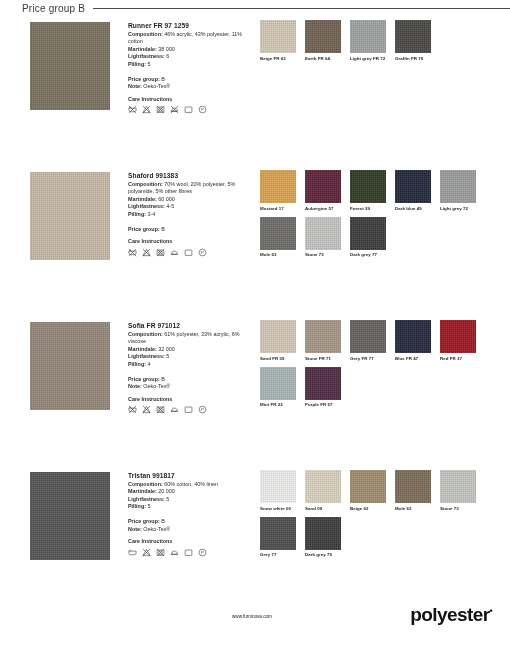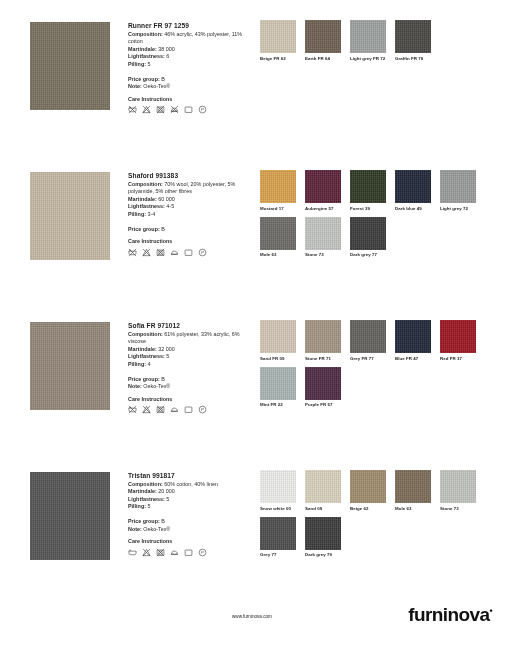--- a/index.html
+++ b/index.html
@@ -107,20 +107,24 @@
     font-size: 19px; font-weight: bold;
     letter-spacing: -0.6px; color: #111;
   }
   .logo sup { font-size: 9px; vertical-align: super; }
 </style>
 </head>
 <body>
 
 <div class="page">
 
+  <div class="header">
+    <div class="header-title">Price group B</div>
+    <div class="header-rule"></div>
+  </div>
 
   <div class="products" id="products">
       <div class="product">
         <div class="main-swatch" style="background: rgb(121, 112, 95);">
           <span class="tex"></span>
         </div>
         <div class="info">
           <div class="p-name">Runner FR 97 1259</div>
           <div class="spec"><b>Composition:</b> <span>46% acrylic, 43% polyester, 11% cotton</span></div>
           <div class="spec"><b>Martindale:</b> <span>38 000</span></div>
@@ -513,17 +517,17 @@
             </div>
             <div class="color-label">Dark grey 79</div>
           </div>
         </div>
       </div>
     </div>
 
   <div class="footer">
     <div class="footer-url">www.furninova.com</div>
     <div class="logo">
-      <span>furninova</span><sup>•</sup>
+      <span>polyester</span><sup>•</sup>
     </div>
   </div>
 
 </div>
 
 </body></html>

